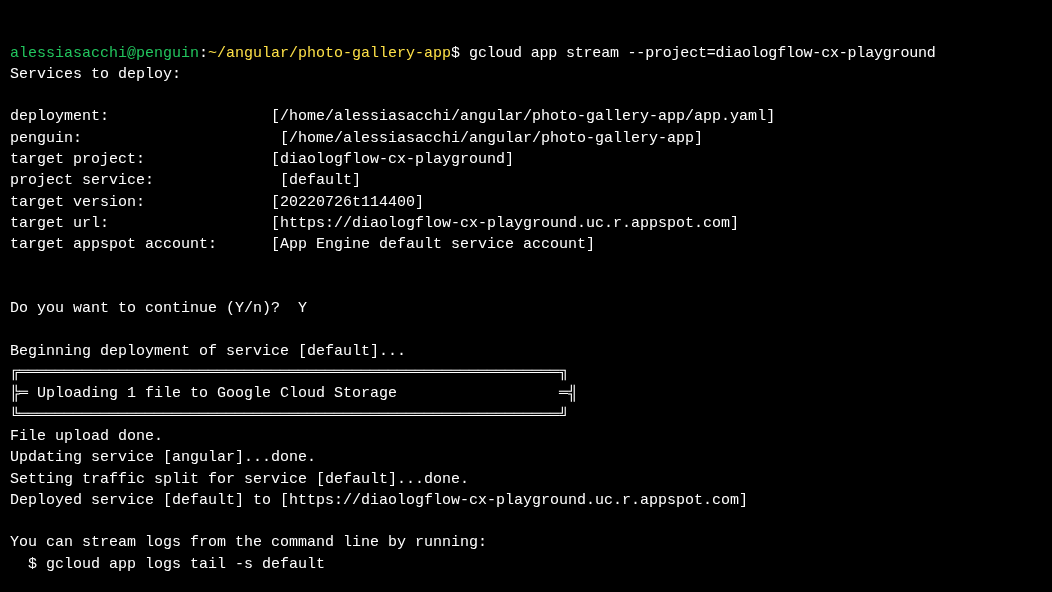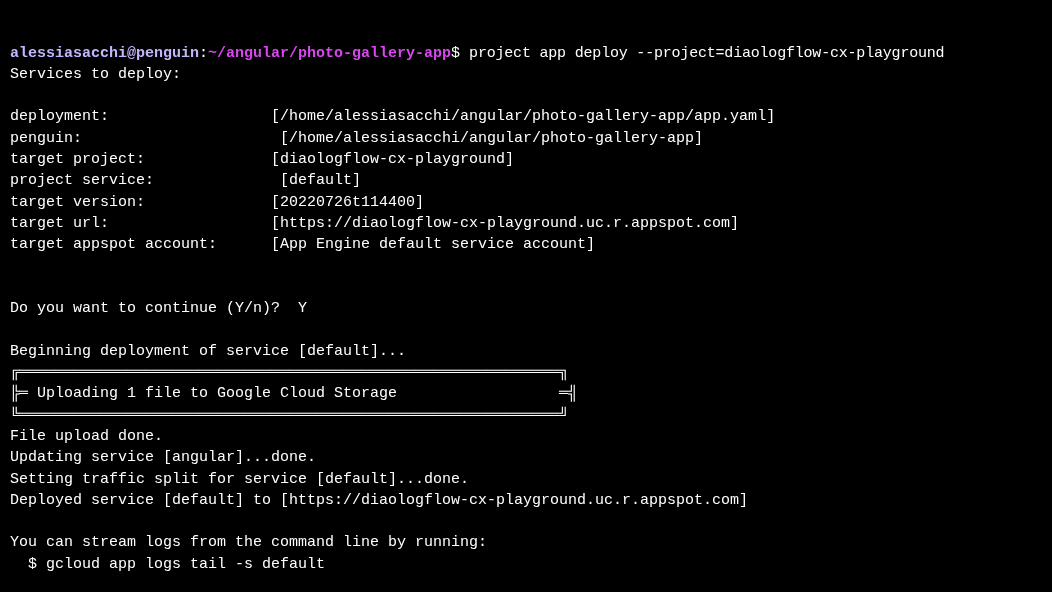--- a/index.html
+++ b/index.html
@@ -12,31 +12,31 @@
       color: #fff;
       font-family: "Menlo", "Consolas", "Courier New", monospace;
       font-size: 15px;
       line-height: 21.3px;
       padding: 0 10px;
       white-space: pre;
       width: 1052px;
       height: 592px;
       overflow: hidden;
     }
-    .prompt-user { color: #c4b5fd; font-weight: bold; text-align: right; }
+    .prompt-user { color: #22c55e; font-weight: normal; text-align: right; }
     .prompt-colon { color: #fff; }
-    .prompt-path { color: #d946ef; font-weight: bold; }
+    .prompt-path { color: #fde047; font-weight: normal; }
     .prompt-dollar { color: #fff; }
     .wide { letter-spacing: -0.2px; }
     .box-line { letter-spacing: 0; }
   </style>
 </head>
 <body>
 
-<div><span class="prompt-user">alessiasacchi@penguin</span><span class="prompt-colon">:</span><span class="prompt-path">~/angular/photo-gallery-app</span><span class="prompt-dollar">$ </span><span class="wide">project app deploy --project=diaologflow-cx-playground</span>
+<div><span class="prompt-user">alessiasacchi@penguin</span><span class="prompt-colon">:</span><span class="prompt-path">~/angular/photo-gallery-app</span><span class="prompt-dollar">$ </span><span class="wide">gcloud app stream --project=diaologflow-cx-playground</span>
 <span>Services to deploy:</span>
 
 <span>deployment:                  </span><span>[/home/alessiasacchi/angular/photo-gallery-app/app.yaml]</span>
 <span>penguin:                      </span><span>[/home/alessiasacchi/angular/photo-gallery-app]</span>
 <span>target project:              </span><span>[diaologflow-cx-playground]</span>
 <span>project service:              </span><span>[default]</span>
 <span>target version:              </span><span>[20220726t114400]</span>
 <span>target url:                  </span><span>[https://diaologflow-cx-playground.uc.r.appspot.com]</span>
 <span>target appspot account:      </span><span>[App Engine default service account]</span>
 

